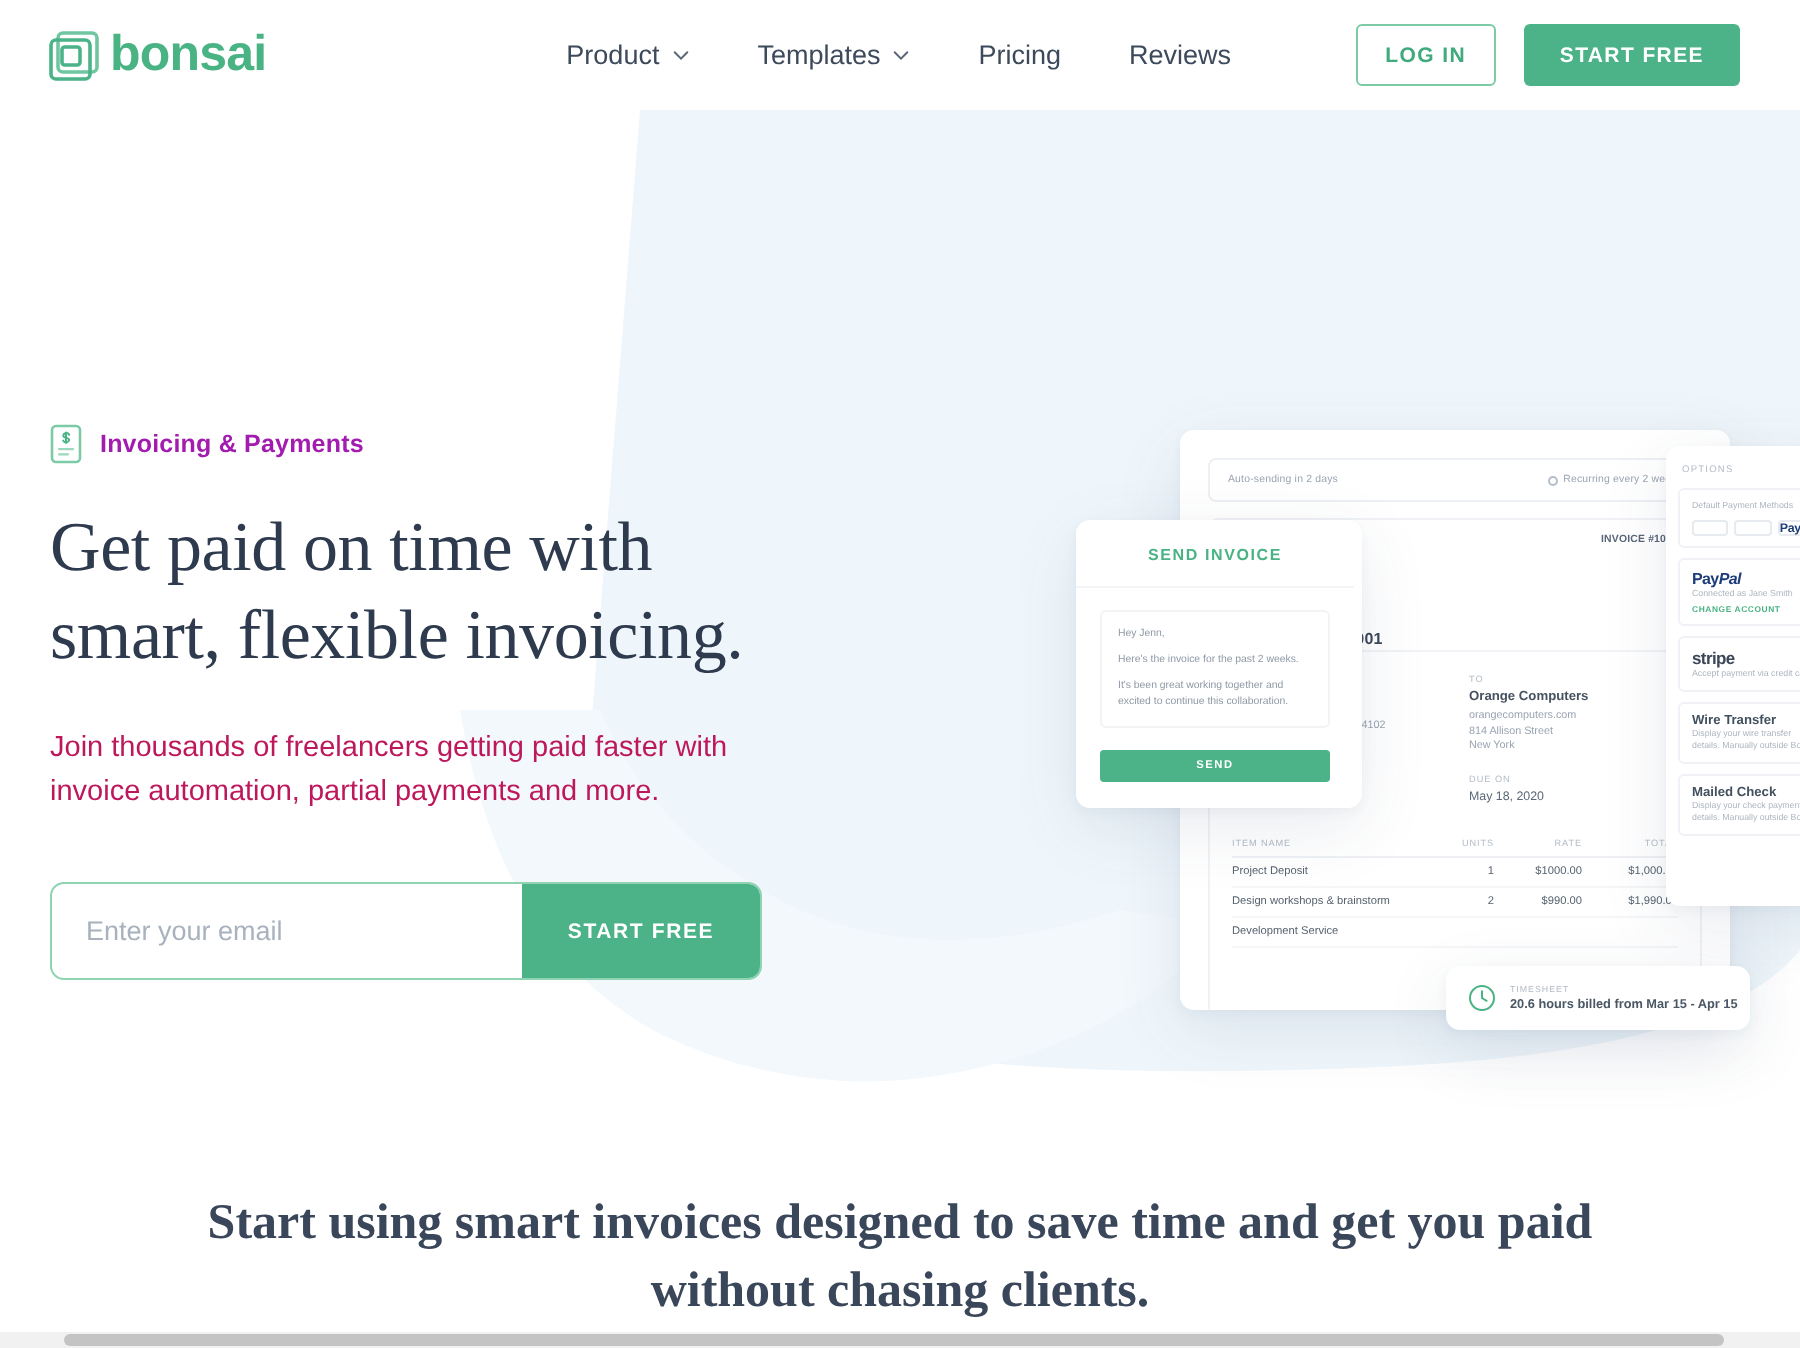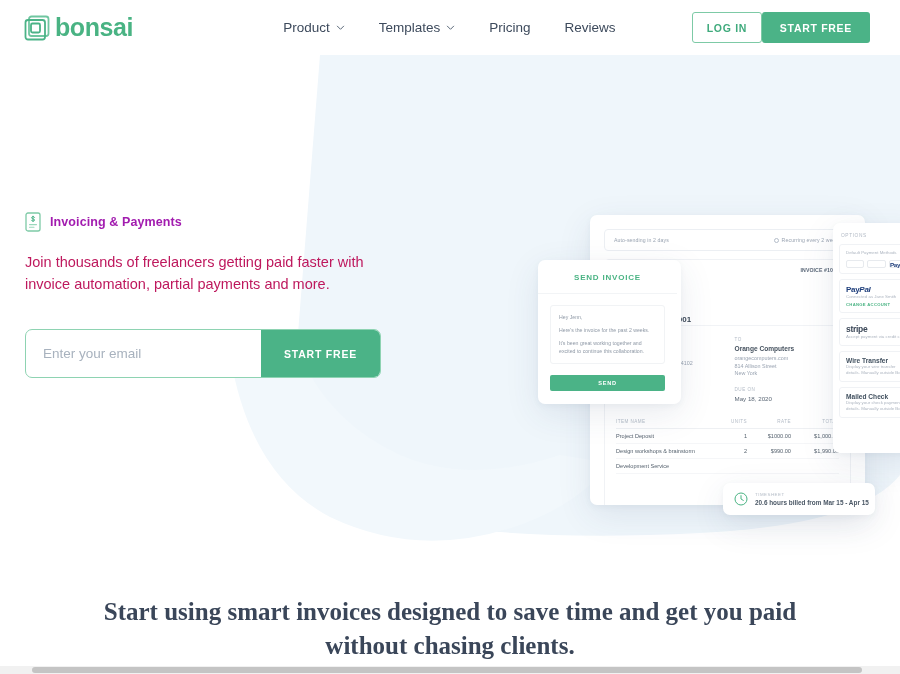--- a/index.html
+++ b/index.html
@@ -40,21 +40,21 @@
     margin-left:150px;
   }
   .nav-item{
     display:flex; align-items:center; gap:6px;
     font-size:13.5px; color:#3d4a5c; cursor:pointer;
     white-space:nowrap;
   }
   .caret{ width:9px; height:9px; display:block; }
   .header-actions{
     margin-left:auto;
-    display:flex; align-items:center; padding-left:44px;
+    display:flex; align-items:center; gap:14px;padding-left:44px;
   }
   .btn-login{
     width:70px; height:31px;
     border:1px solid #7dcaa6; border-radius:3px;
     background:#fff; color:#3faa7c;
     font-size:10.5px; font-weight:700; letter-spacing:.7px;
     display:flex; align-items:center; justify-content:center;
     cursor:pointer;
   }
   .btn-startfree{
@@ -295,20 +295,24 @@
     <div class="eyebrow">
       <svg class="eyebrow-icon" viewBox="0 0 16 20">
         <rect x="1" y="1" width="14" height="18" rx="2" fill="none" stroke="#7dcaa6" stroke-width="1.3"></rect>
         <path d="M8 4.2 V 9.4" stroke="#4bb387" stroke-width="1" stroke-linecap="round"></path>
         <path d="M9.6 5.4 a1.6 1.6 0 0 0 -3 .4 c0 1.5 3 .8 3 2.2 a1.6 1.6 0 0 1 -3 .3" fill="none" stroke="#4bb387" stroke-width="1" stroke-linecap="round"></path>
         <path d="M4.5 12.6 H11.5 M4.5 15.2 H9" stroke="#9bd8bc" stroke-width="1.1" stroke-linecap="round"></path>
       </svg>
       <span class="eyebrow-text">Invoicing &amp; Payments</span>
     </div>
 
+    <h1 class="hero-title">
+      <span>Get paid on time with</span><br>
+      <span>smart, flexible invoicing.</span>
+    </h1>
 
     <p class="hero-sub">Join thousands of freelancers getting paid faster with invoice automation, partial payments and more.</p>
 
     <div class="email-form">
       <input class="email-input" type="text" placeholder="Enter your email" style="">
       <button class="email-submit">START FREE</button>
     </div>
   </div>
 
   <div class="mockup">

